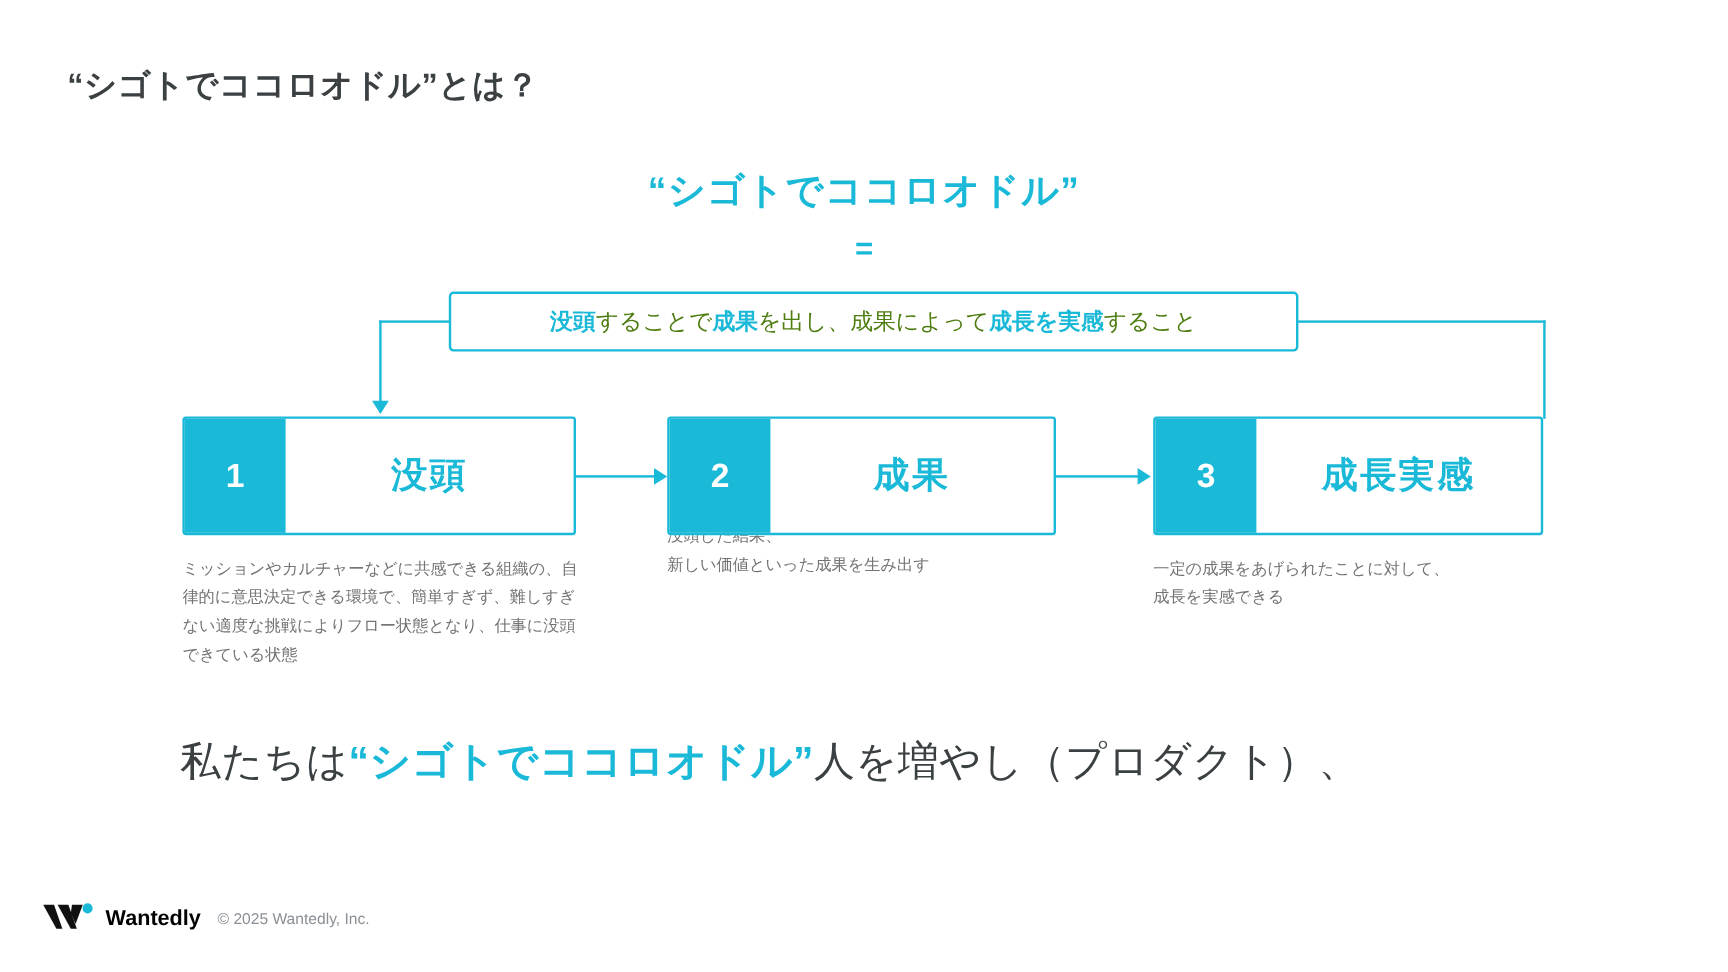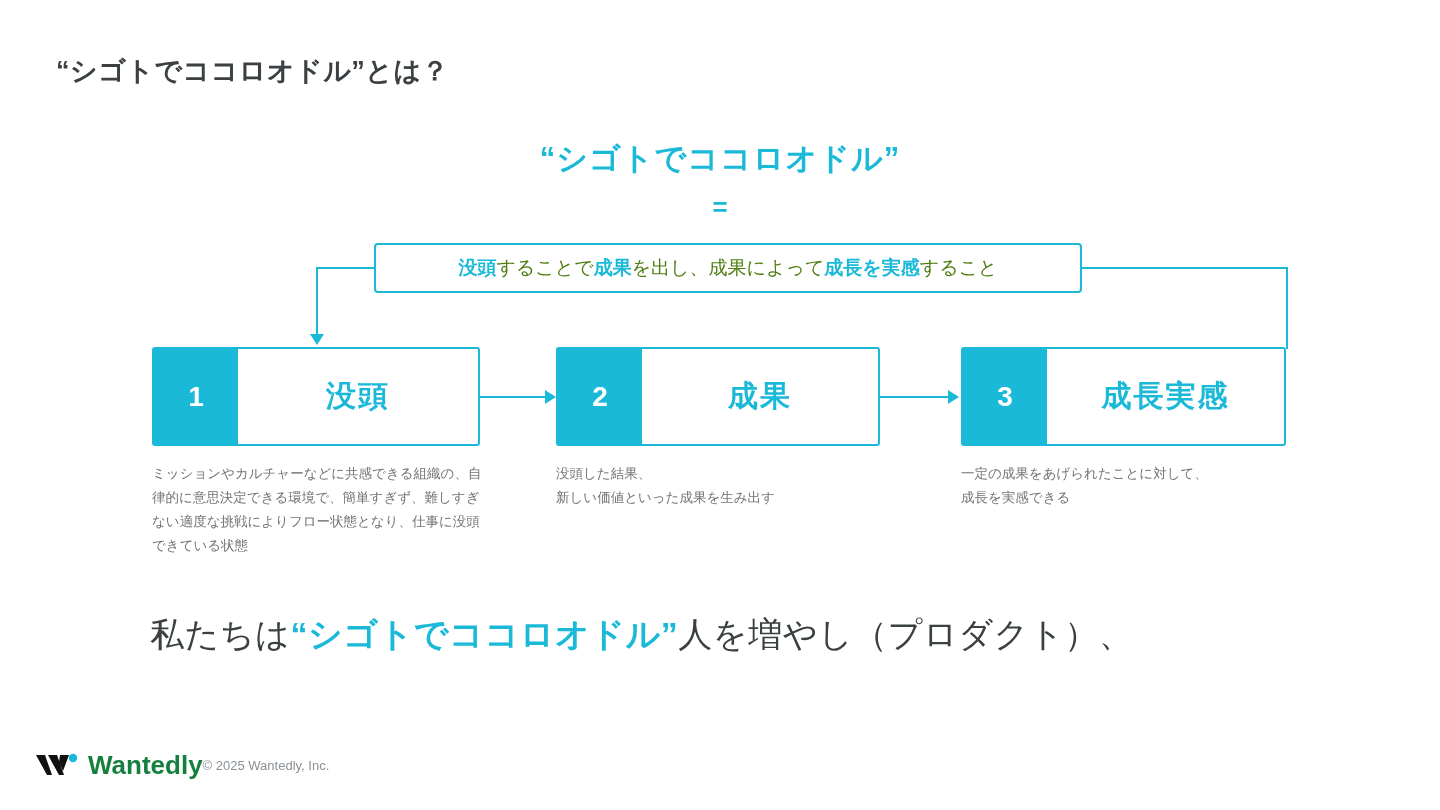--- a/index.html
+++ b/index.html
@@ -139,21 +139,21 @@
   #step3 { left: 961px; width: 325px; }
 
   .desc {
     position: absolute;
     font-size: 13.5px;
     line-height: 1.78;
     color: #737373;
     white-space: pre-line;
   }
   #desc1 { left: 152px; top: 462px; width: 332px; }
-  #desc2 { left: 556px; top: 462px; width: 330px; }
+  #desc2 { left: 556px; top: 435px; width: 330px; }
   #desc3 { left: 961px; top: 462px; width: 340px; }
 
   .closing {
     position: absolute;
     left: 150px;
     font-size: 34px;
     color: #3b4043;
     letter-spacing: 0.5px;
   }
   #closing1 { top: 612px; }
@@ -170,24 +170,25 @@
     display: flex;
     align-items: center;
   }
   .logo-mark {
     width: 44px;
     height: 30px;
     position: relative;
     margin-right: 8px;
   }
   .brand-name {
-    font-size: 26px;
-    font-weight: bold;
-    color: #15803d;
+    font-size: 18px;
+    font-weight: bold;
+    color: #000000;
     letter-spacing: 0;
+    margin-right: 14px;
   }
   .copyright {
     font-size: 13px;
     color: #8a9095;
   }
 </style>
 </head>
 <body>
 
 <div class="slide">

